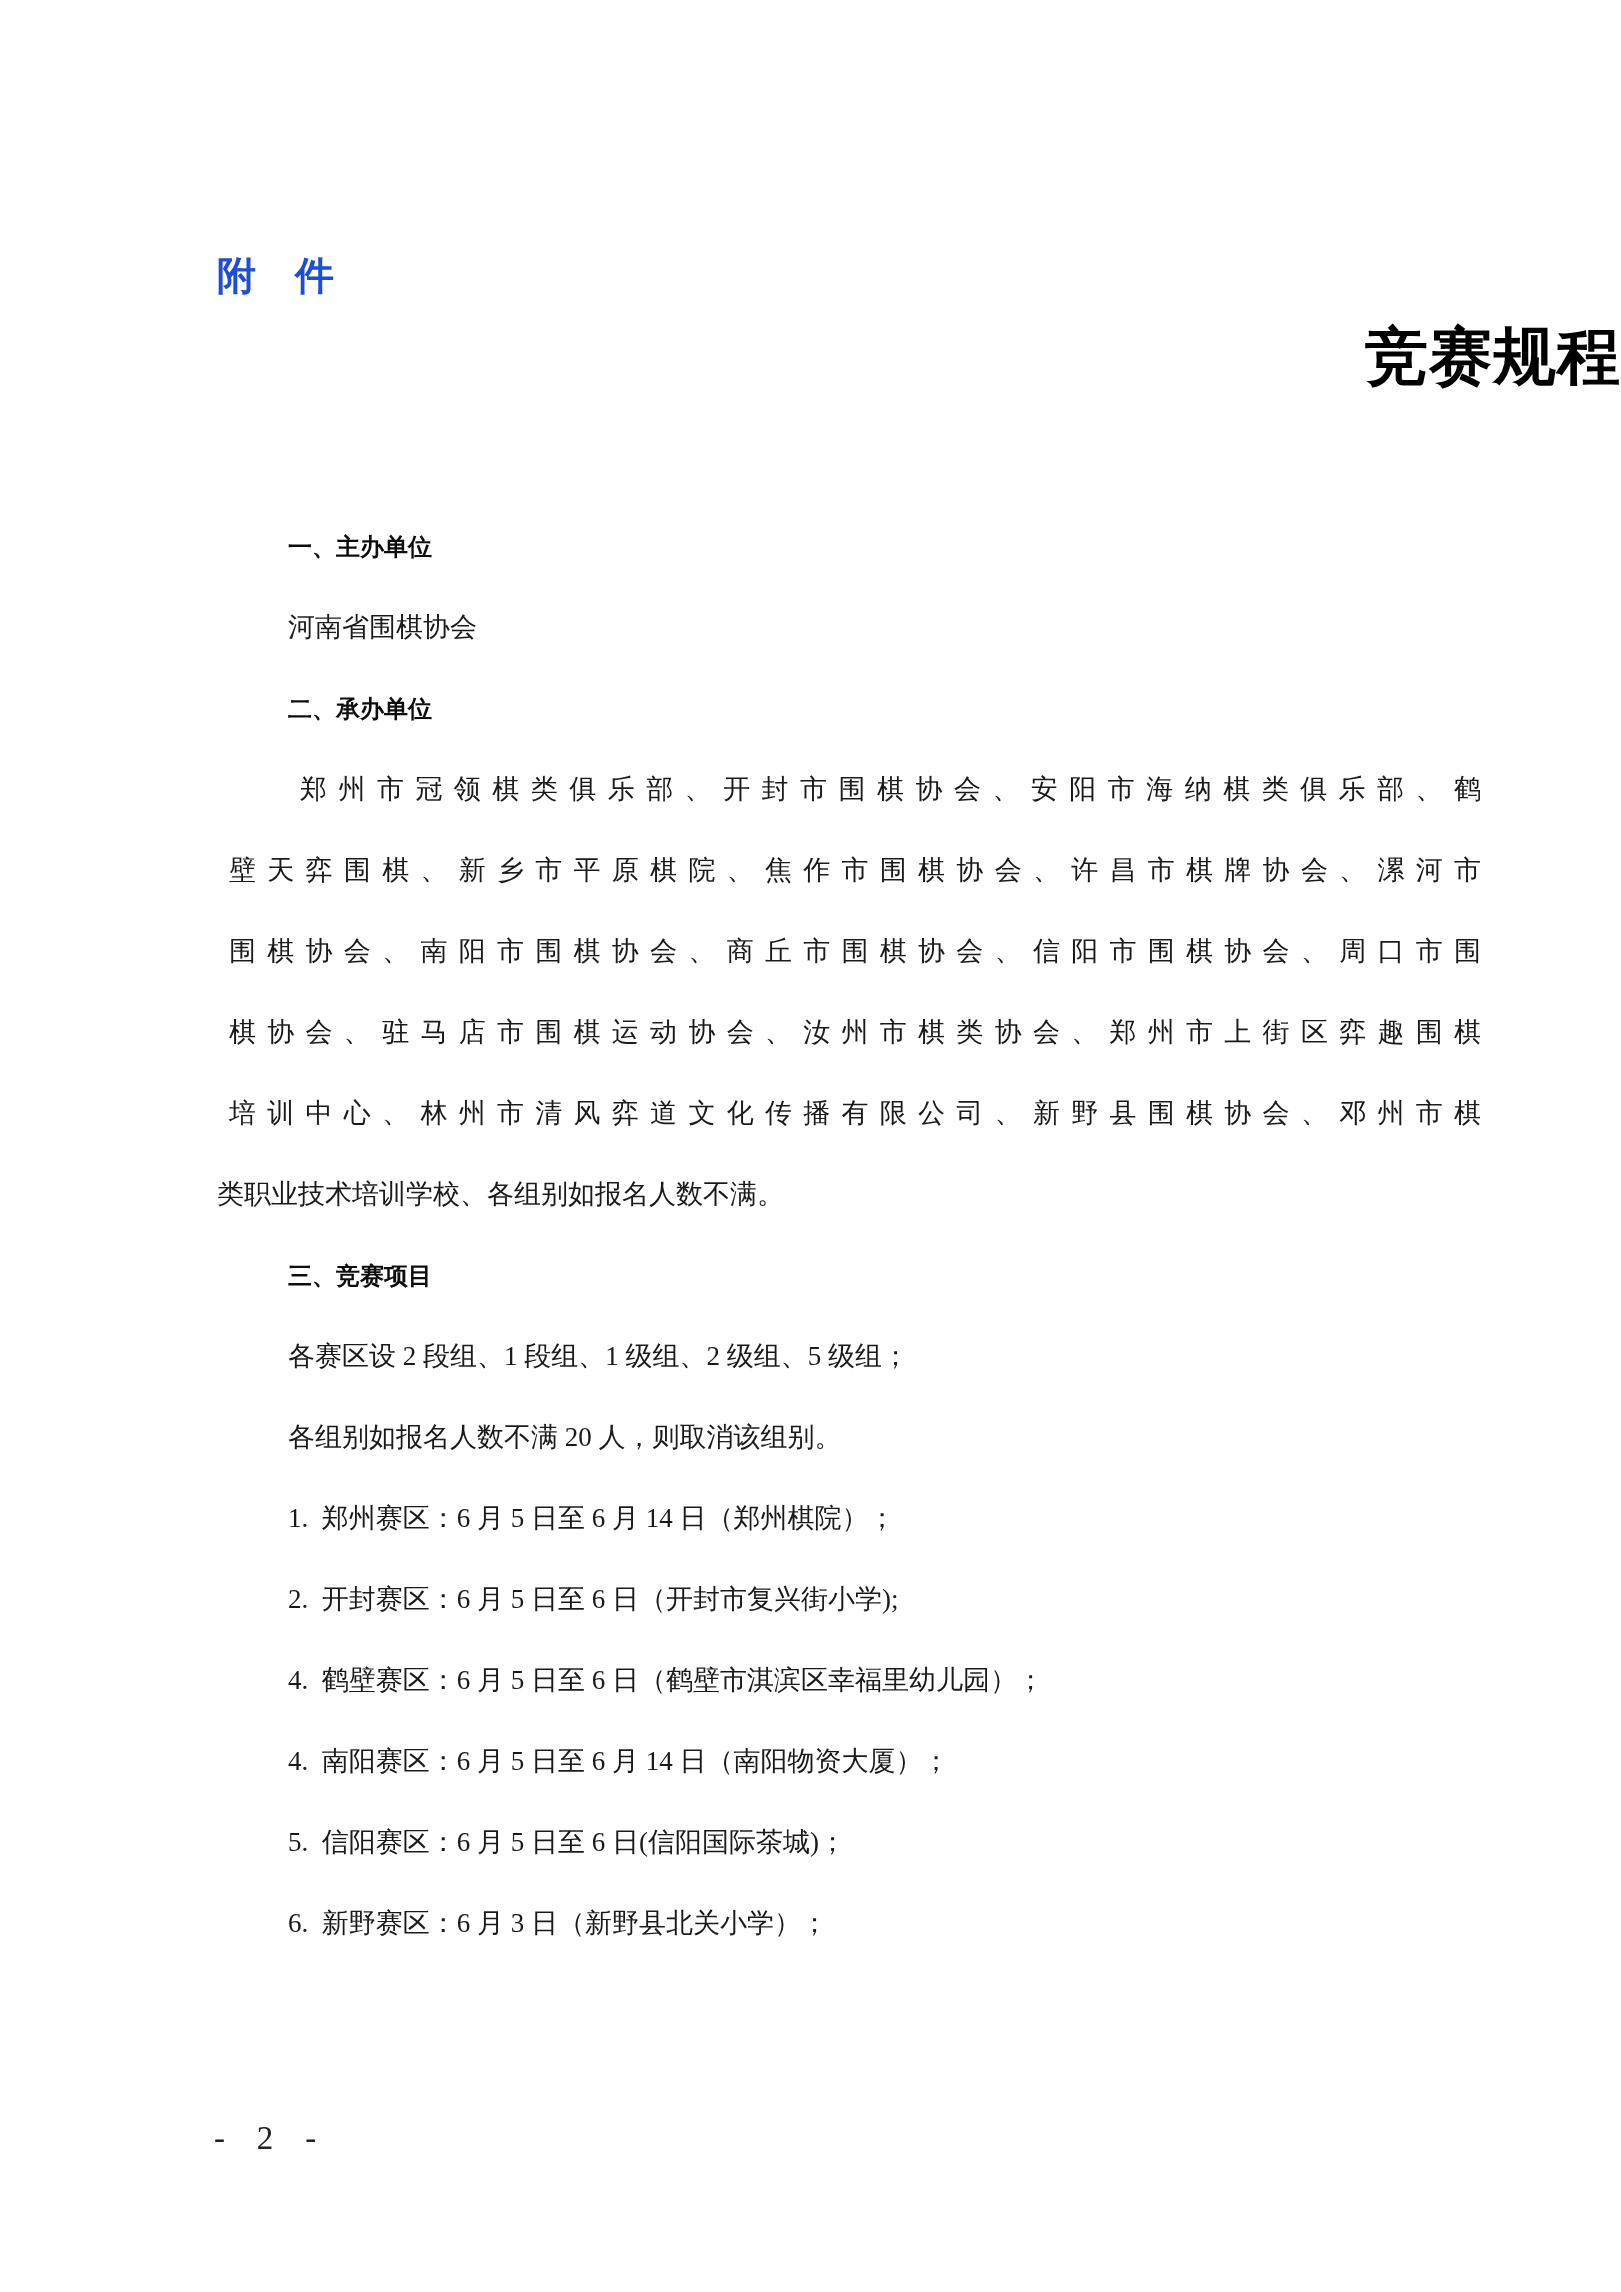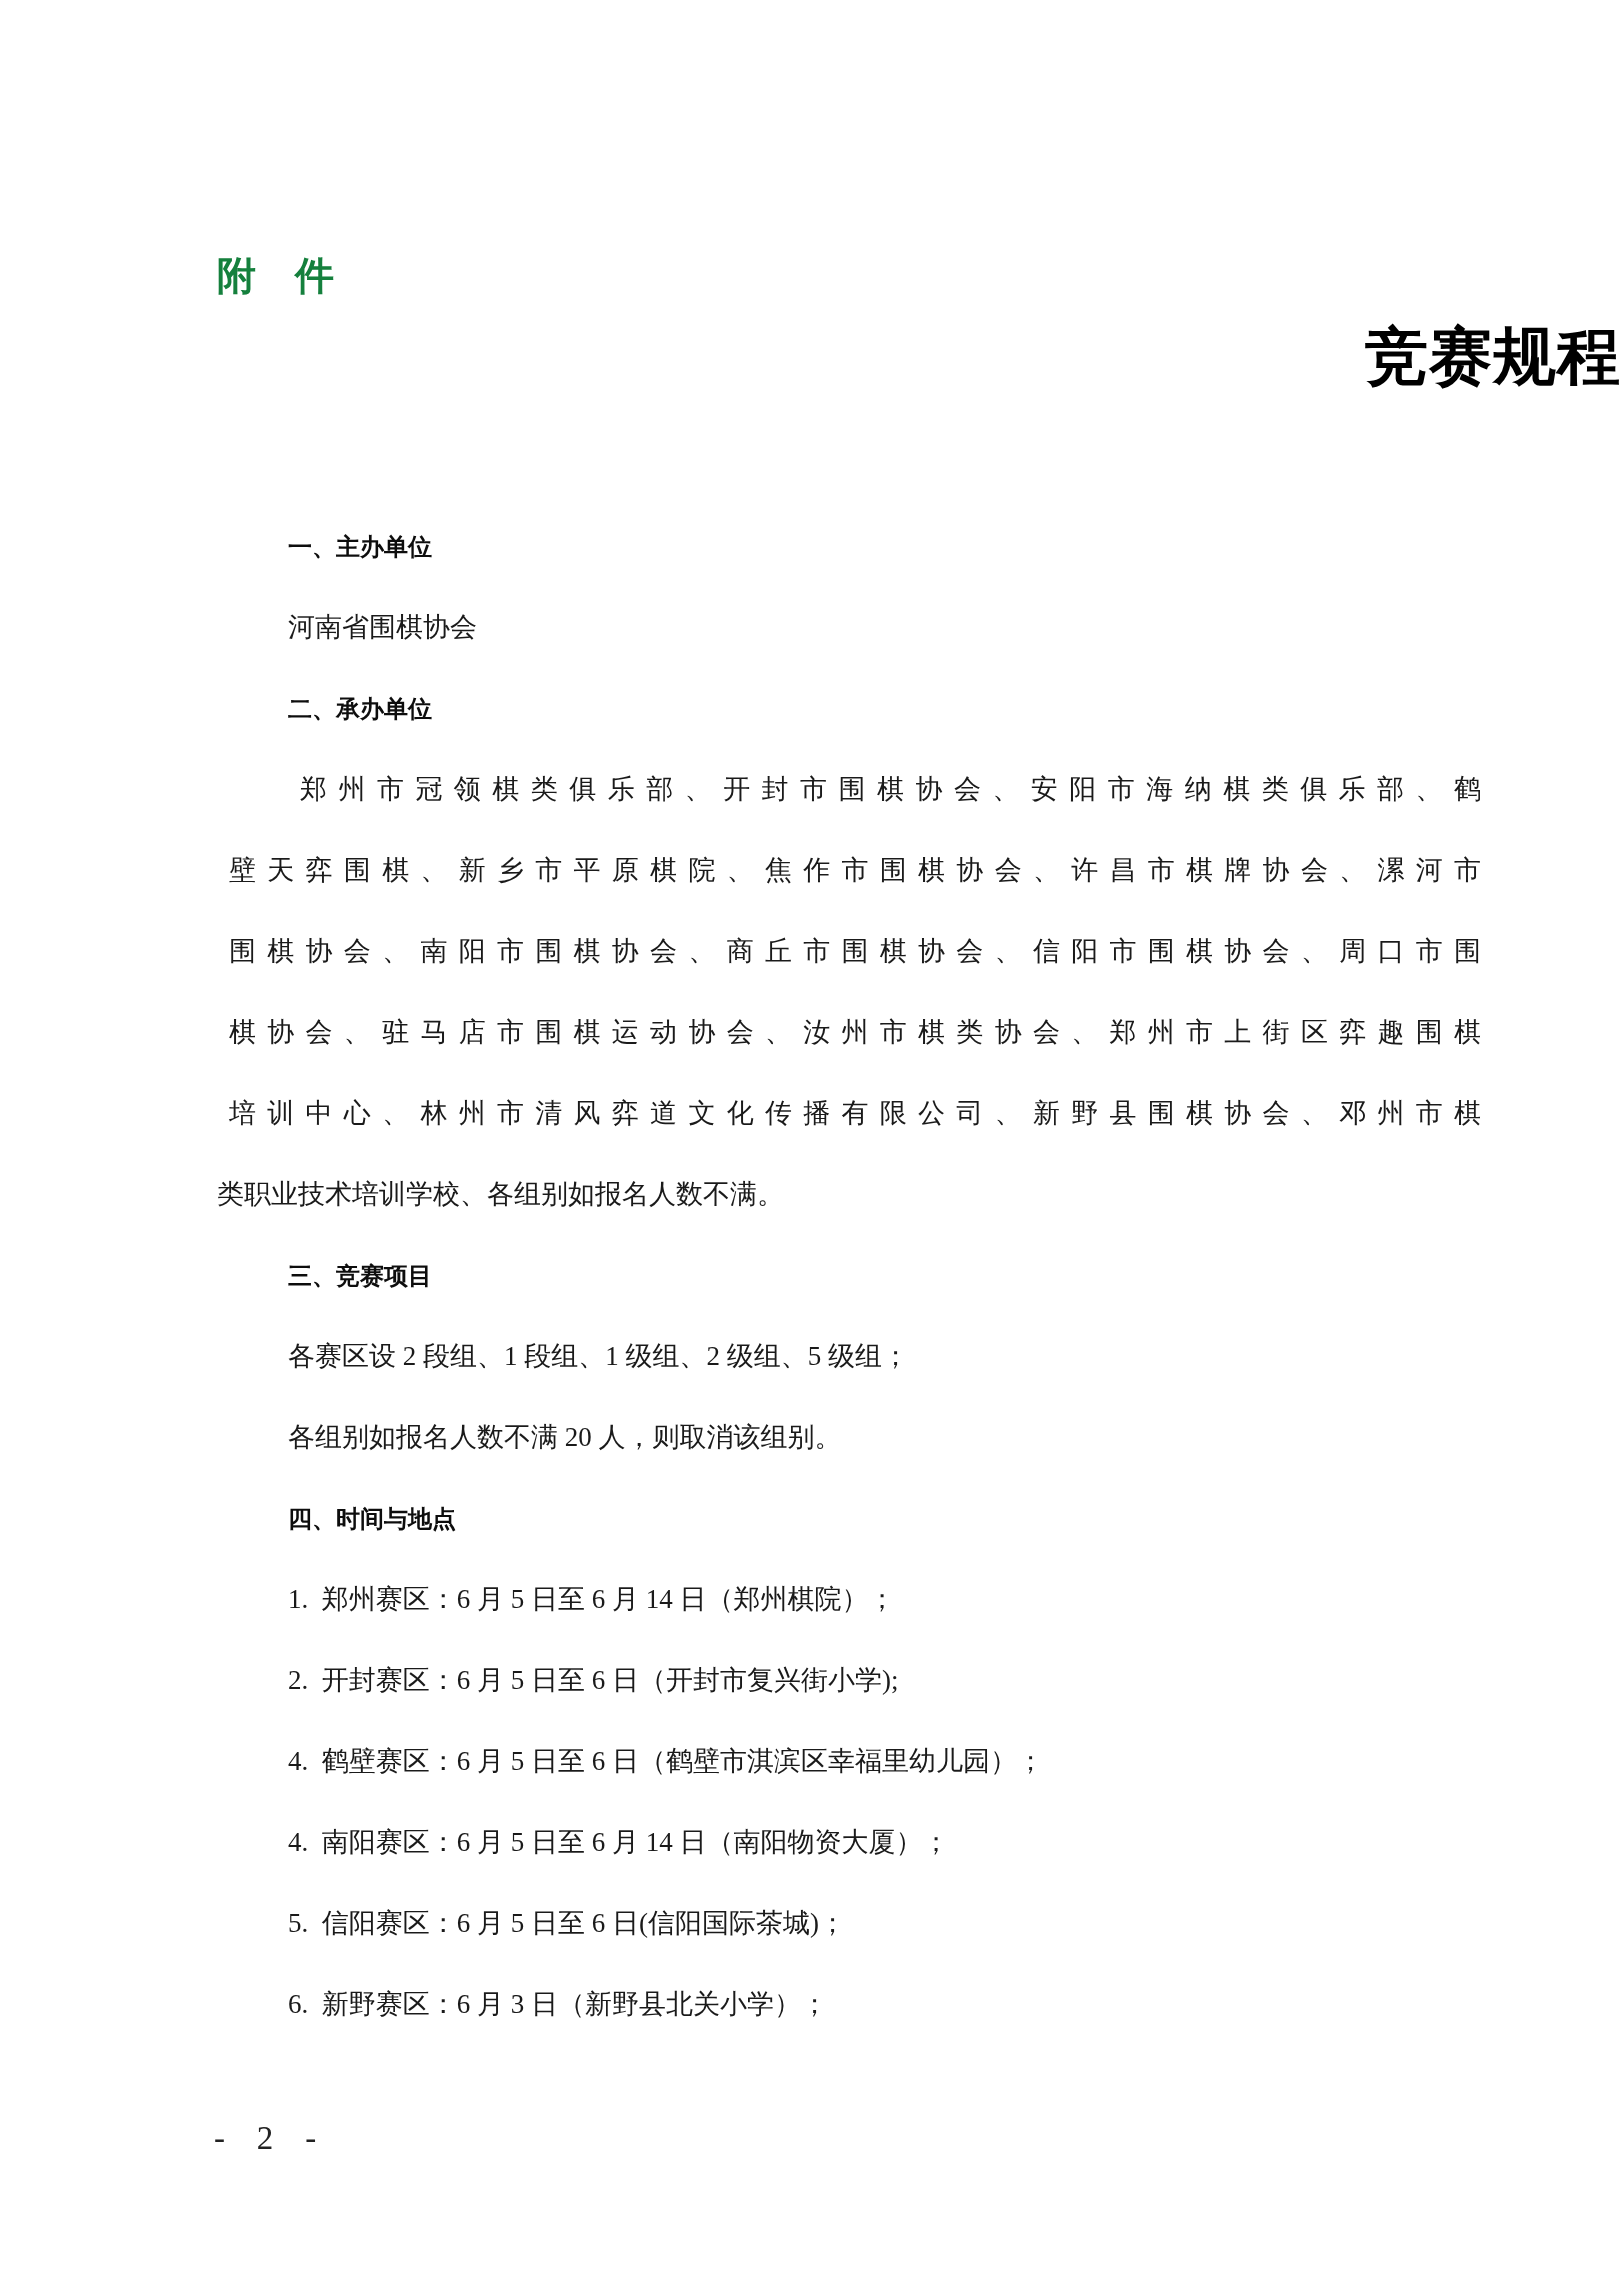--- a/index.html
+++ b/index.html
@@ -12,21 +12,21 @@
     color: #1a1a1a;
     overflow: hidden;
   }
   .attachment {
     position: absolute;
     left: 217px;
     top: 249px;
     font-family: "Liberation Sans", sans-serif;
     font-weight: 700;
     font-size: 39px;
-    color: #15803d;
+    color: #1d4ed8;
     white-space: pre-wrap;
   }
   .doc-title {
     position: absolute;
     top: 314px;
     left: 0;
     width: 100%;
     text-align: right;
     font-family: "Liberation Sans", sans-serif;
     font-weight: 900;
@@ -87,21 +87,20 @@
     <div class="line heading">二、承办单位</div>
     <div class="line justify indent">郑州市冠领棋类俱乐部、开封市围棋协会、安阳市海纳棋类俱乐部、鹤</div>
     <div class="line justify">壁天弈围棋、新乡市平原棋院、焦作市围棋协会、许昌市棋牌协会、漯河市</div>
     <div class="line justify">围棋协会、南阳市围棋协会、商丘市围棋协会、信阳市围棋协会、周口市围</div>
     <div class="line justify">棋协会、驻马店市围棋运动协会、汝州市棋类协会、郑州市上街区弈趣围棋</div>
     <div class="line justify">培训中心、林州市清风弈道文化传播有限公司、新野县围棋协会、邓州市棋</div>
     <div class="line">类职业技术培训学校、各组别如报名人数不满。</div>
     <div class="line heading">三、竞赛项目</div>
     <div class="line indent">各赛区设 2 段组、1 段组、1 级组、2 级组、5 级组；</div>
     <div class="line indent">各组别如报名人数不满 20 人，则取消该组别。</div>
-    <div class="line heading">四、时间与地点</div>
     <div class="line indent">1.  郑州赛区：6 月 5 日至 6 月 14 日（郑州棋院）；</div>
     <div class="line indent">2.  开封赛区：6 月 5 日至 6 日（开封市复兴街小学);</div>
     <div class="line indent">4.  鹤壁赛区：6 月 5 日至 6 日（鹤壁市淇滨区幸福里幼儿园）；</div>
     <div class="line indent">4.  南阳赛区：6 月 5 日至 6 月 14 日（南阳物资大厦）；</div>
     <div class="line indent">5.  信阳赛区：6 月 5 日至 6 日(信阳国际茶城)；</div>
     <div class="line indent">6.  新野赛区：6 月 3 日（新野县北关小学）；</div>
   </div>
 
   <div class="pagenum">- 2 -</div>
 

